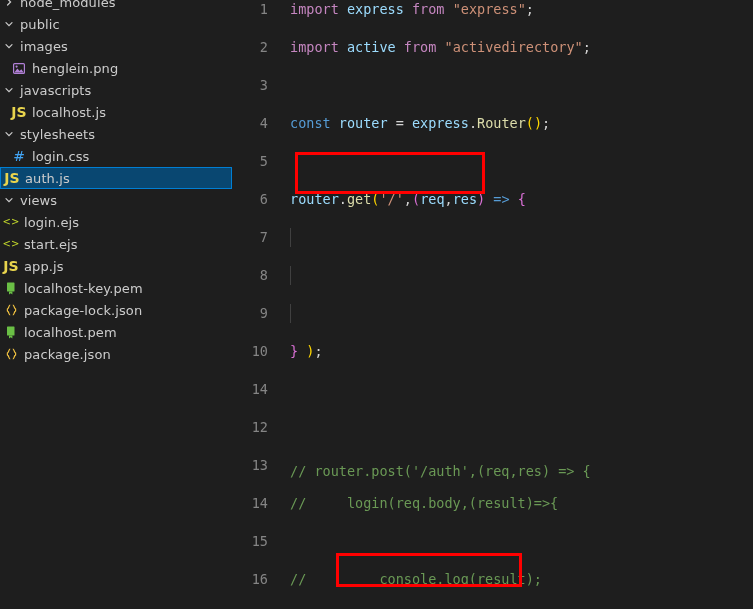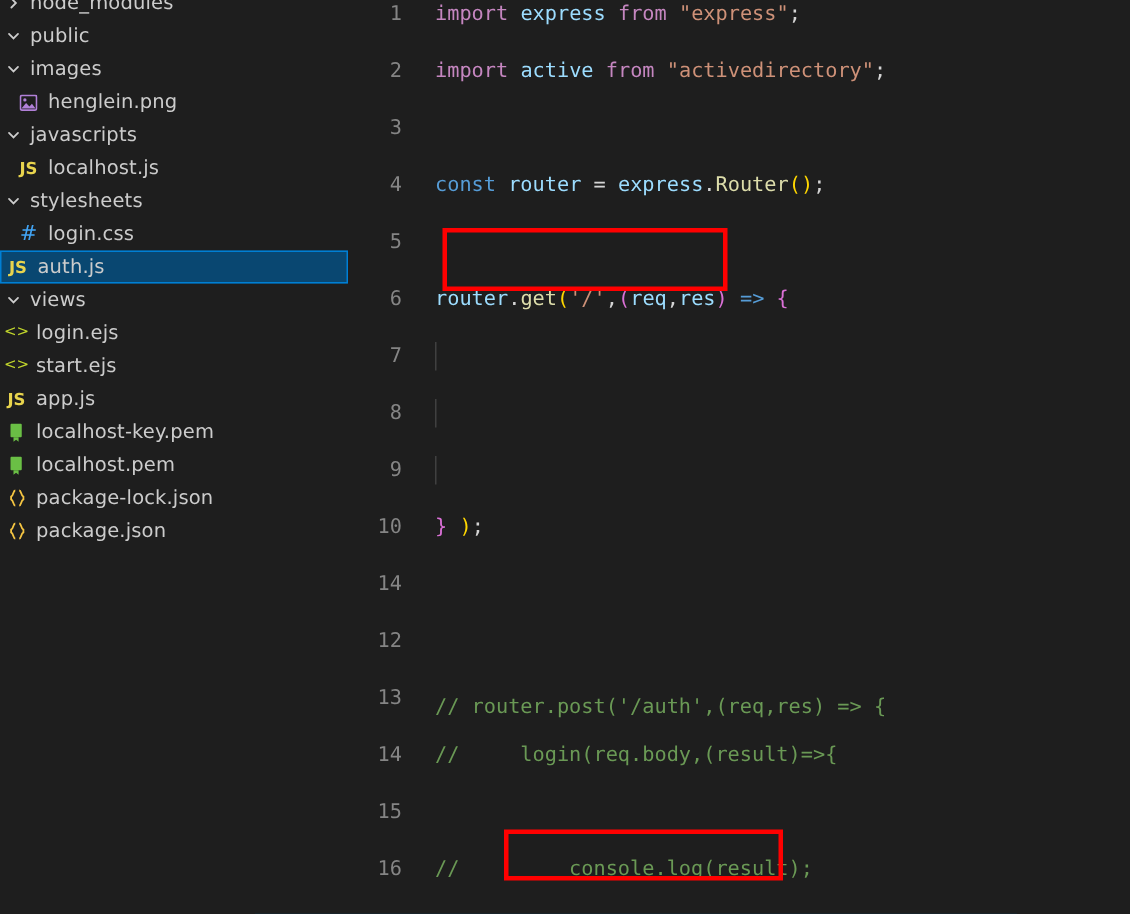--- a/index.html
+++ b/index.html
@@ -6,21 +6,21 @@
   html, body {
     width: 753px; height: 609px;
     overflow: hidden;
     background: #1e1e1e;
     font-family: "DejaVu Sans", sans-serif;
   }
   .app {
     position: relative;
     width: 753px; height: 609px;
     display: flex;
-    background: #0c4a6e;
+    background: #a21caf;
   }
 
   
   .sidebar {
     width: 232px;
     height: 609px;
     background: #1e1e1e;
     position: relative;
     overflow: hidden;
     flex: 0 0 232px;
@@ -58,21 +58,21 @@
   .ficon {
     width: 18px; flex: 0 0 18px;
     display: inline-flex; align-items: center; justify-content: center;
     font-size: 10px;
     font-weight: bold;
     font-family: "DejaVu Sans", sans-serif;
     line-height: 1;
   }
   .lbl { padding-left: 4px; letter-spacing: 0.1px; }
 
-  .ic-js { color: #e8d44d; font-size: 11px; font-weight: bold; }
+  .ic-js { color: #e8d44d; font-size: 14px; font-weight: bold; }
   .ic-css { color: #42a5f5; font-size: 14px; font-weight: normal; }
   .ic-html { color: #c3d82c; font-size: 10px; font-weight: normal; }
   .ic-json { color: #f5c542; }
   .ic-pem { color: #6abf45; }
   .ic-img { color: #b180d7; }
 
   
   .editor {
     flex: 1 1 auto;
     position: relative;
@@ -244,37 +244,37 @@
           <span class="ficon ic-pem">
             <svg width="10" height="13" viewBox="0 0 10 13">
               <rect x="1" y="0.5" width="7.5" height="9" rx="0.6" fill="currentColor"></rect>
               <path d="M3 9.5 L3 12.5 L4.7 11.2 L6.4 12.5 L6.4 9.5 Z" fill="currentColor"></path>
             </svg>
           </span>
           <span class="lbl">localhost-key.pem</span>
         </div>
         <div class="row">
           <span class="ind" style="width: 0px;"></span>
+          <span class="ficon ic-json">
+            <svg width="11" height="12" viewBox="0 0 11 12">
+              <path d="M4.2 1 C2.6 1 3.3 4.2 1.4 5.1 L1.4 6.9 C3.3 7.8 2.6 11 4.2 11" stroke="currentColor" stroke-width="1.2" fill="none"></path>
+              <path d="M6.8 1 C8.4 1 7.7 4.2 9.6 5.1 L9.6 6.9 C7.7 7.8 8.4 11 6.8 11" stroke="currentColor" stroke-width="1.2" fill="none"></path>
+            </svg>
+          </span>
+          <span class="lbl">package-lock.json</span>
+        </div>
+        <div class="row">
+          <span class="ind" style="width: 0px;"></span>
           <span class="ficon ic-pem">
             <svg width="10" height="13" viewBox="0 0 10 13">
               <rect x="1" y="0.5" width="7.5" height="9" rx="0.6" fill="currentColor"></rect>
               <path d="M3 9.5 L3 12.5 L4.7 11.2 L6.4 12.5 L6.4 9.5 Z" fill="currentColor"></path>
             </svg>
           </span>
           <span class="lbl">localhost.pem</span>
-        </div>
-        <div class="row">
-          <span class="ind" style="width: 0px;"></span>
-          <span class="ficon ic-json">
-            <svg width="11" height="12" viewBox="0 0 11 12">
-              <path d="M4.2 1 C2.6 1 3.3 4.2 1.4 5.1 L1.4 6.9 C3.3 7.8 2.6 11 4.2 11" stroke="currentColor" stroke-width="1.2" fill="none"></path>
-              <path d="M6.8 1 C8.4 1 7.7 4.2 9.6 5.1 L9.6 6.9 C7.7 7.8 8.4 11 6.8 11" stroke="currentColor" stroke-width="1.2" fill="none"></path>
-            </svg>
-          </span>
-          <span class="lbl">package-lock.json</span>
         </div>
         <div class="row">
           <span class="ind" style="width: 0px;"></span>
           <span class="ficon ic-json">
             <svg width="11" height="12" viewBox="0 0 11 12">
               <path d="M4.2 1 C2.6 1 3.3 4.2 1.4 5.1 L1.4 6.9 C3.3 7.8 2.6 11 4.2 11" stroke="currentColor" stroke-width="1.2" fill="none"></path>
               <path d="M6.8 1 C8.4 1 7.7 4.2 9.6 5.1 L9.6 6.9 C7.7 7.8 8.4 11 6.8 11" stroke="currentColor" stroke-width="1.2" fill="none"></path>
             </svg>
           </span>
           <span class="lbl">package.json</span>

